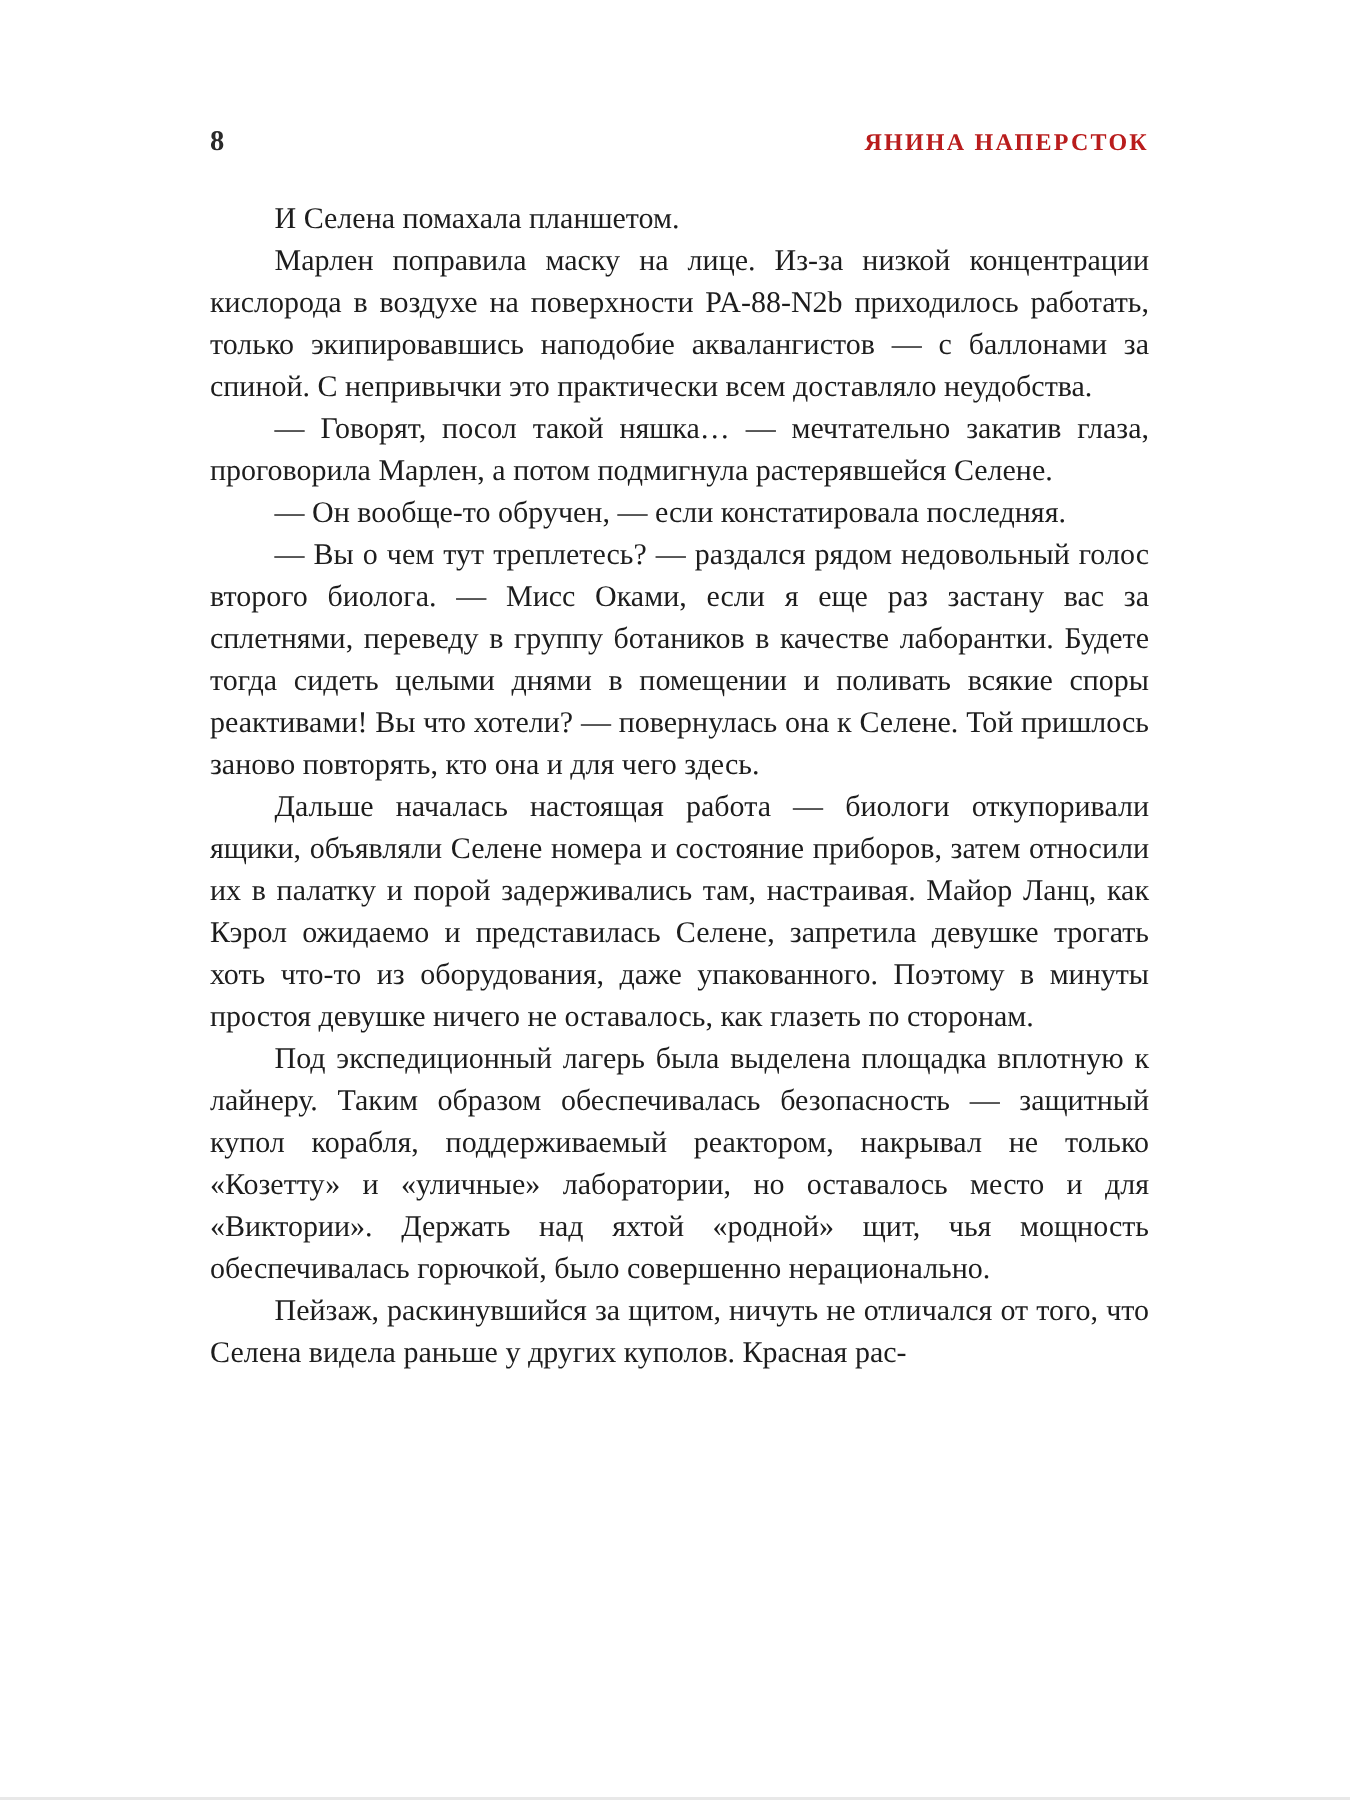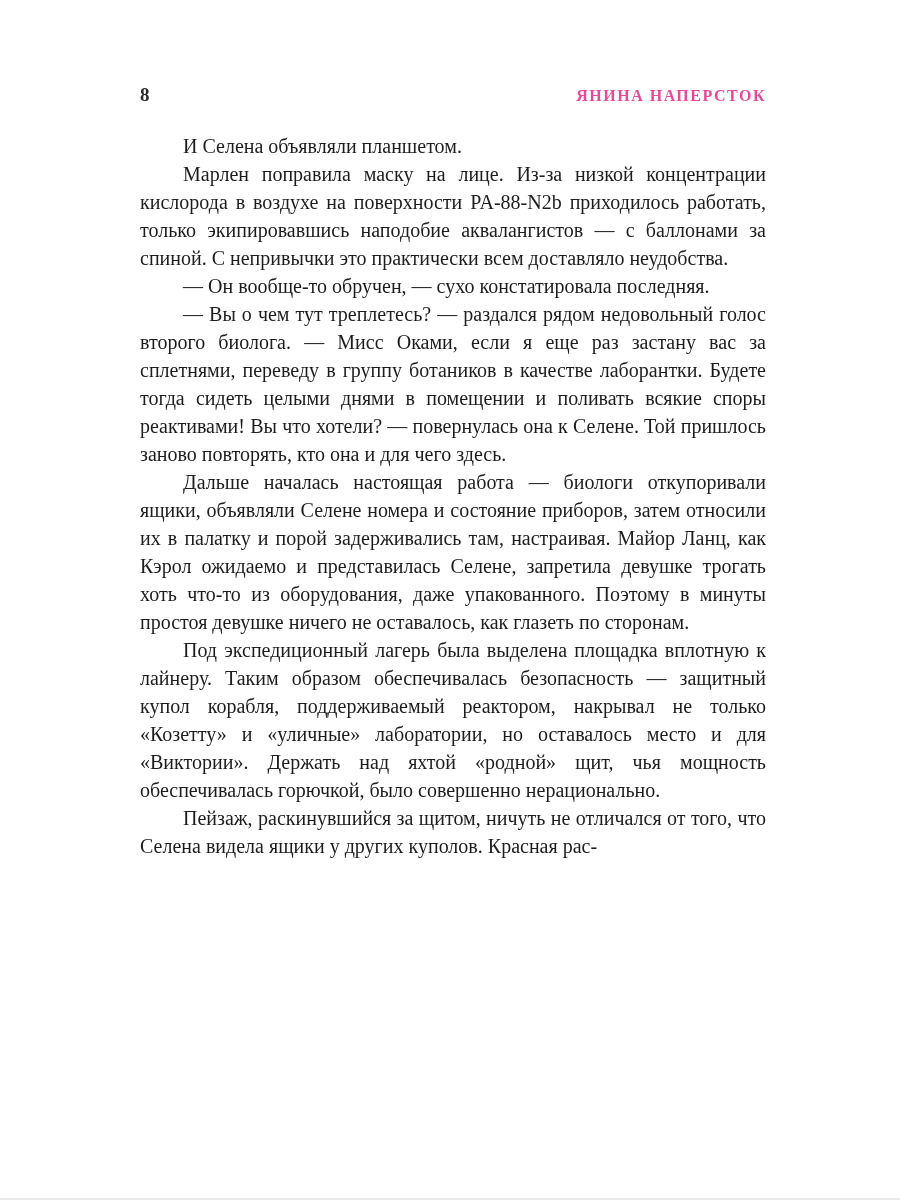--- a/index.html
+++ b/index.html
@@ -32,21 +32,21 @@
     .page-number {
       font-size: 19px;
       font-weight: bold;
       color: #2a2a2a;
     }
     .running-title {
       font-size: 16px;
       font-weight: bold;
       text-transform: uppercase;
       letter-spacing: 1.5px;
-      color: #ec4899;
+      color: #b91c1c;
     }
     .body-text {
       color: #1d1d1d;
       font-size: 20px;
       line-height: 28px;
       text-align: justify;
       text-rendering: optimizeLegibility;
     }
     .body-text p {
       margin: 0;
@@ -72,24 +72,25 @@
 
 <div class="page">
   <div class="page-inner">
 
     <div class="running-head">
       <span class="page-number">8</span>
       <span class="running-title">Янина Наперсток</span>
     </div>
 
     <div class="body-text">
-      <p class="indent">И Селена объявляли планшетом.</p>
+      <p class="indent">И Селена помахала планшетом.</p>
       <p class="indent">Марлен поправила маску на лице. Из-за низкой концентрации кислорода в воздухе на поверхности PA-88-N2b приходилось работать, только экипировавшись наподобие аквалангистов — с баллонами за спиной. С непривычки это практически всем доставляло неудобства.</p>
-      <p class="indent">— Он вообще-то обручен, — сухо констатировала последняя.</p>
+      <p class="indent">— Говорят, посол такой няшка… — мечтательно закатив глаза, проговорила Марлен, а потом подмигнула растерявшейся Селене.</p>
+      <p class="indent">— Он вообще-то обручен, — если констатировала последняя.</p>
       <p class="indent">— Вы о чем тут треплетесь? — раздался рядом недовольный голос второго биолога. — Мисс Оками, если я еще раз застану вас за сплетнями, переведу в группу ботаников в качестве лаборантки. Будете тогда сидеть целыми днями в помещении и поливать всякие споры реактивами! Вы что хотели? — повернулась она к Селене. Той пришлось заново повторять, кто она и для чего здесь.</p>
       <p class="indent">Дальше началась настоящая работа — биологи откупоривали ящики, объявляли Селене номера и состояние приборов, затем относили их в палатку и порой задерживались там, настраивая. Майор Ланц, как Кэрол ожидаемо и представилась Селене, запретила девушке трогать хоть что-то из оборудования, даже упакованного. Поэтому в минуты простоя девушке ничего не оставалось, как глазеть по сторонам.</p>
       <p class="indent">Под экспедиционный лагерь была выделена площадка вплотную к лайнеру. Таким образом обеспечивалась безопасность — защитный купол корабля, поддерживаемый реактором, накрывал не только «Козетту» и «уличные» лаборатории, но оставалось место и для «Виктории». Держать над яхтой «родной» щит, чья мощность обеспечивалась горючкой, было совершенно нерационально.</p>
-      <p class="indent">Пейзаж, раскинувшийся за щитом, ничуть не отличался от того, что Селена видела ящики у других куполов. Красная рас-</p>
+      <p class="indent">Пейзаж, раскинувшийся за щитом, ничуть не отличался от того, что Селена видела раньше у других куполов. Красная рас-</p>
     </div>
 
   </div>
   <div class="page-edge"></div>
 </div>
 
 </body></html>

